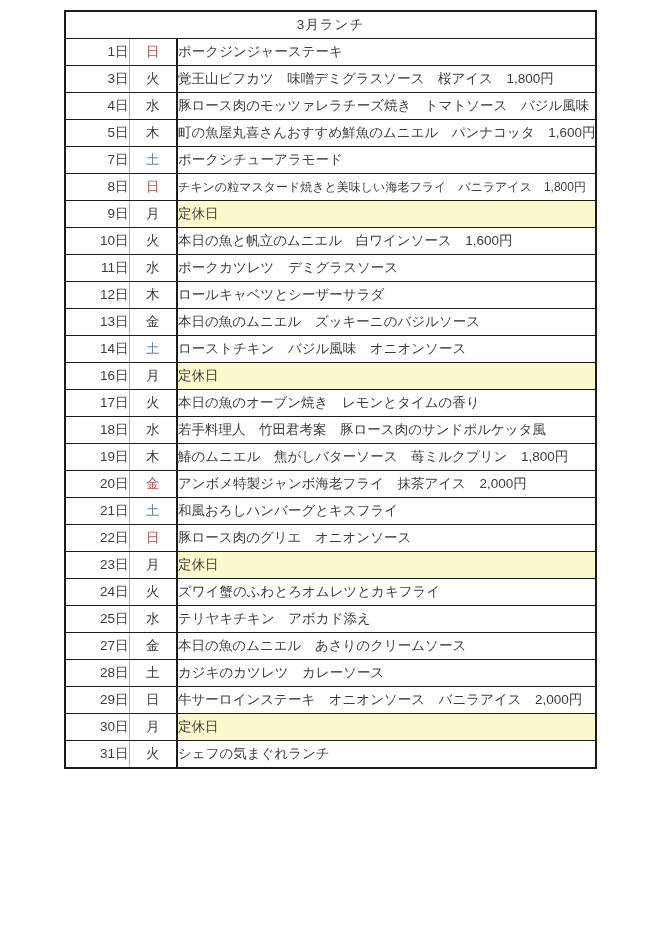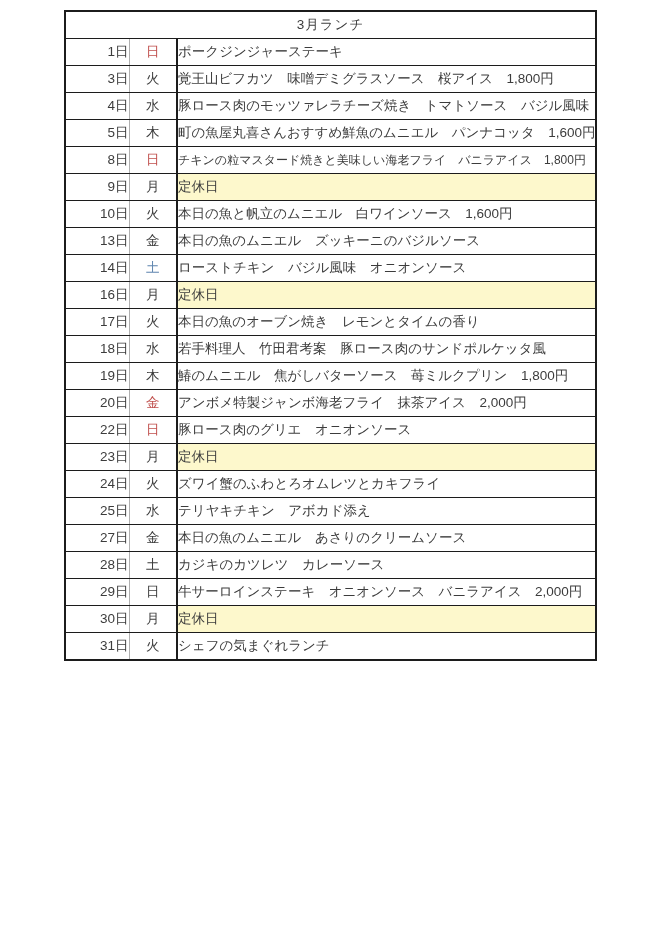--- a/index.html
+++ b/index.html
@@ -108,40 +108,55 @@
     <td class="menu-cell">豚ロース肉のモッツァレラチーズ焼き　トマトソース　バジル風味</td>
   </tr>
 
   <tr>
     <td class="date-cell">5日</td>
     <td class="day-cell">木</td>
     <td class="menu-cell">町の魚屋丸喜さんおすすめ鮮魚のムニエル　パンナコッタ　1,600円</td>
   </tr>
 
 
+  <tr>
+    <td class="date-cell">7日</td>
+    <td class="day-cell blue">土</td>
+    <td class="menu-cell">ポークシチューアラモード</td>
+  </tr>
 
   <tr>
     <td class="date-cell">8日</td>
     <td class="day-cell red">日</td>
     <td class="menu-cell" style="font-size: 12px;">チキンの粒マスタード焼きと美味しい海老フライ　バニラアイス　1,800円</td>
   </tr>
 
   <tr>
     <td class="date-cell">9日</td>
     <td class="day-cell">月</td>
     <td class="menu-cell highlight">定休日</td>
   </tr>
 
   <tr>
     <td class="date-cell">10日</td>
     <td class="day-cell">火</td>
     <td class="menu-cell">本日の魚と帆立のムニエル　白ワインソース　1,600円</td>
   </tr>
 
-
+  <tr>
+    <td class="date-cell">11日</td>
+    <td class="day-cell">水</td>
+    <td class="menu-cell">ポークカツレツ　デミグラスソース</td>
+  </tr>
+
+  <tr>
+    <td class="date-cell">12日</td>
+    <td class="day-cell">木</td>
+    <td class="menu-cell">ロールキャベツとシーザーサラダ</td>
+  </tr>
 
   <tr>
     <td class="date-cell">13日</td>
     <td class="day-cell">金</td>
     <td class="menu-cell">本日の魚のムニエル　ズッキーニのバジルソース</td>
   </tr>
 
   <tr>
     <td class="date-cell">14日</td>
     <td class="day-cell blue">土</td>
@@ -172,20 +187,25 @@
     <td class="day-cell">木</td>
     <td class="menu-cell">鰆のムニエル　焦がしバターソース　苺ミルクプリン　1,800円</td>
   </tr>
 
   <tr>
     <td class="date-cell">20日</td>
     <td class="day-cell red">金</td>
     <td class="menu-cell">アンボメ特製ジャンボ海老フライ　抹茶アイス　2,000円</td>
   </tr>
 
+  <tr>
+    <td class="date-cell">21日</td>
+    <td class="day-cell blue">土</td>
+    <td class="menu-cell">和風おろしハンバーグとキスフライ</td>
+  </tr>
 
   <tr>
     <td class="date-cell">22日</td>
     <td class="day-cell red">日</td>
     <td class="menu-cell">豚ロース肉のグリエ　オニオンソース</td>
   </tr>
 
   <tr>
     <td class="date-cell">23日</td>
     <td class="day-cell">月</td>

